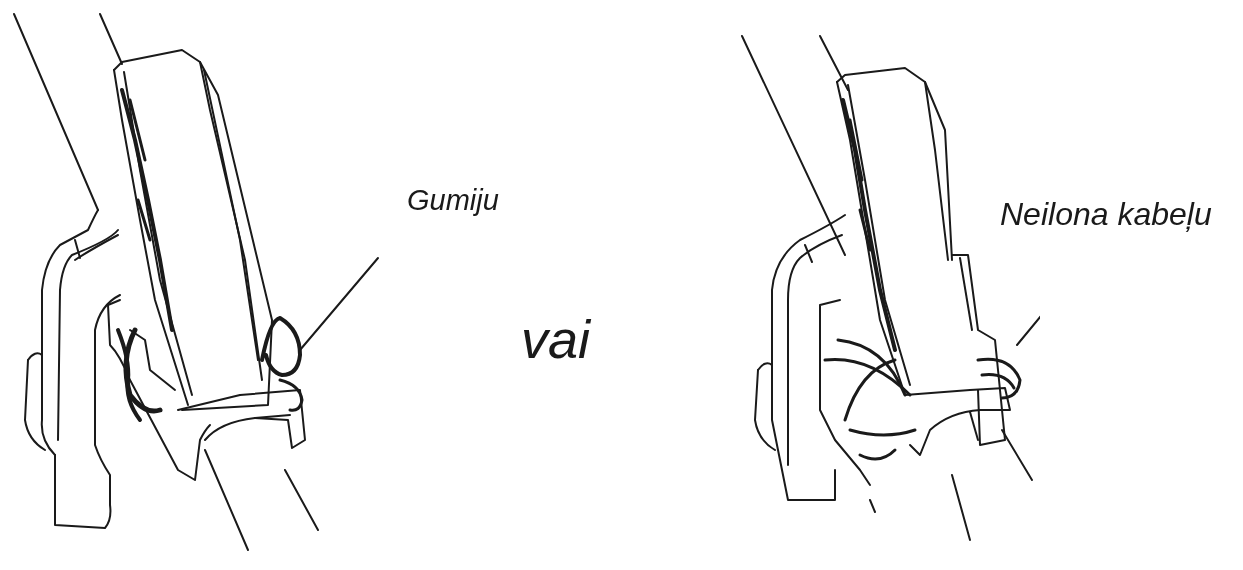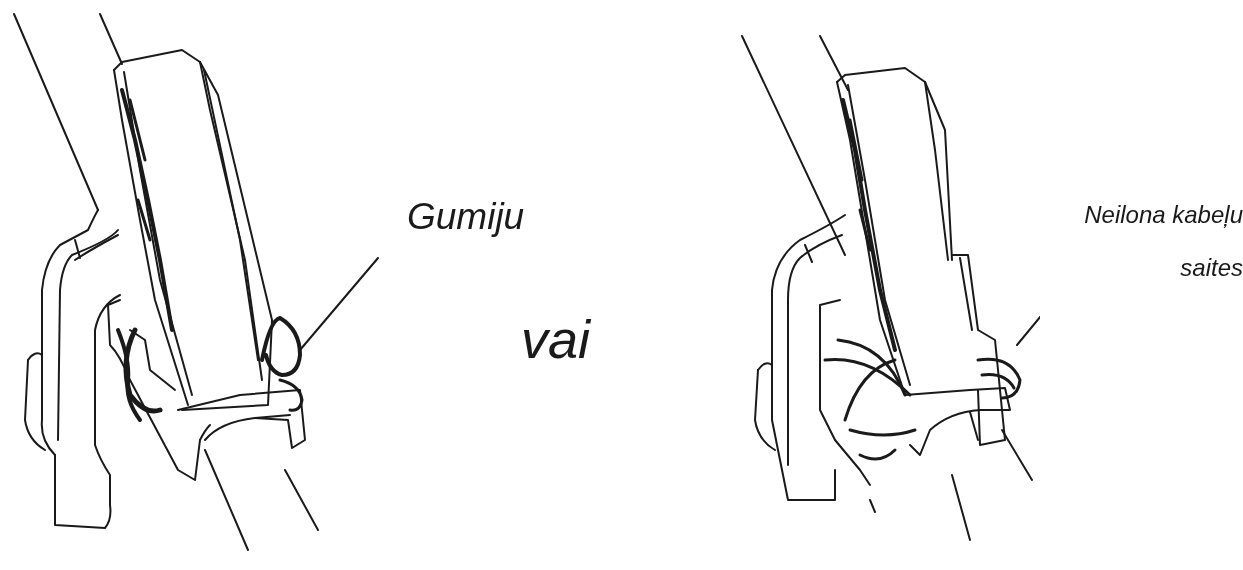--- a/index.html
+++ b/index.html
@@ -1,22 +1,22 @@
 <!DOCTYPE html>
 <html><head>
 <meta charset="utf-8">
 <style>
   html, body { margin: 0; padding: 0; background: #ffffff; }
   body { width: 1243px; height: 570px; position: relative; overflow: hidden; font-family: "Liberation Sans", sans-serif; }
   .illus { position: absolute; top: 0; }
   .illus svg { display: block; }
   .label { position: absolute; font-style: italic; color: #1a1a1a; font-family: "Liberation Sans", sans-serif; white-space: nowrap; }
-  .lbl-gumiju { left: 407px; top: 196px; font-size: 37px; }
+  .lbl-gumiju { left: 407px; top: 184px; font-size: 29px; }
   .lbl-vai { left: 521px; top: 308px; font-size: 54px; }
-  .lbl-neilona { left: 1000px; top: 188px; font-size: 24px; text-align: right; line-height: 53px; width: 243px; }
+  .lbl-neilona { left: 1000px; top: 188px; font-size: 32px; text-align: left; line-height: 53px; width: 243px; }
 </style>
 </head>
 <body>
 
 <div class="illus" style="left:0;">
   <svg width="400" height="570" viewBox="0 0 400 570" fill="none" stroke="#1a1a1a" stroke-width="2" stroke-linecap="round" stroke-linejoin="round">
 
     <path d="M14 14 L98 210"></path>
     <path d="M100 14 L122 64"></path>
     <path d="M205 450 L248 550"></path>
@@ -95,14 +95,13 @@
 
     <path d="M258 360 Q290 355 300 380 Q298 398 282 398" stroke-width="3"></path>
     <path d="M262 375 Q285 372 294 388" stroke-width="3"></path>
 
     <path d="M297 345 L330 305"></path>
   </svg>
 </div>
 
 <div class="label lbl-neilona">
   <div>Neilona kabeļu</div>
-  <div>saites</div>
 </div>
 
 </body></html>

